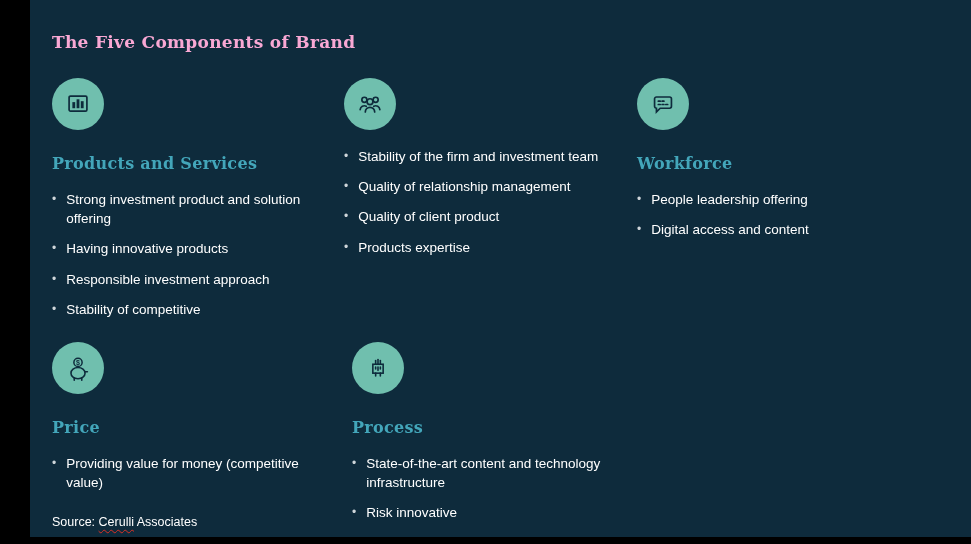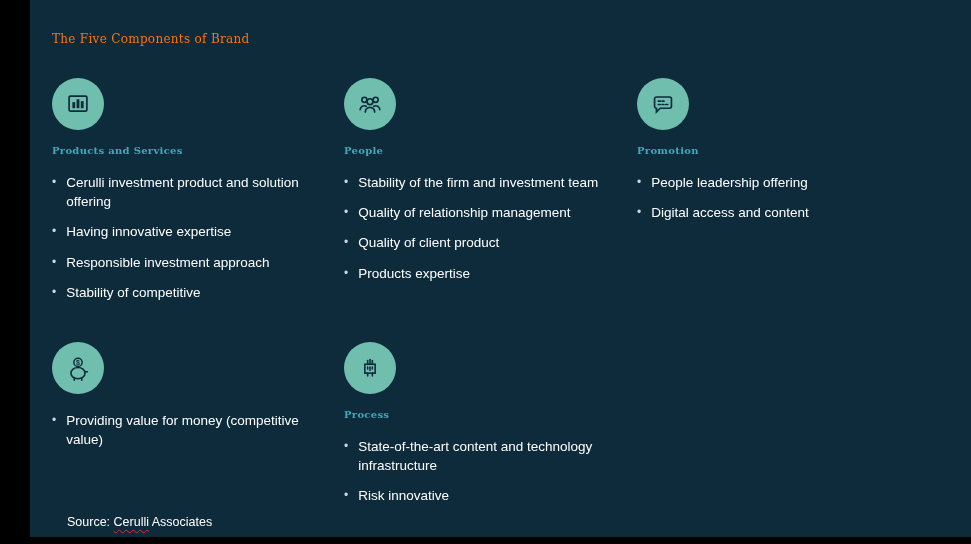--- a/index.html
+++ b/index.html
@@ -9,43 +9,43 @@
     background:#0e2b3c;
     position:relative;
     overflow:hidden;
   }
   .slide { position:absolute; inset:0; background:#0e2b3c; }
   .left-bar { position:absolute; left:0; top:0; width:30px; height:100%; background:#000; }
   .bottom-bar { position:absolute; left:0; bottom:0; width:100%; height:7px; background:#000; }
   .title {
     position:absolute; left:52px; top:32px;
     font-family:"DejaVu Serif", serif;
-    font-weight:400; font-size:12px; color:#f97316; letter-spacing:.3px;
+    font-weight:700; font-size:17px; color:#f9a8d4; letter-spacing:.3px;
   }
   .card { position:absolute; }
   .icon-circle {
     width:52px; height:52px; border-radius:50%;
     background:#70bfae;
     display:flex; align-items:center; justify-content:center;
   }
   .icon-circle svg { display:block; }
   .heading {
     font-family:"DejaVu Serif", serif;
-    font-size:10px; font-weight:700; color:#43a6ba;
-    margin-top:15px; letter-spacing:.3px;
+    font-size:16px; font-weight:700; color:#43a6ba;
+    margin-top:24px; letter-spacing:.3px;
   }
   .list { list-style:none; margin-top:17px; }
   .list li {
     display:flex; gap:10px; margin-bottom:11px;
     color:#ffffff; font-size:13.5px; line-height:1.42;
   }
   .dot { color:#cfd6da; font-size:12px; line-height:1.6; flex:0 0 auto; }
   .txt { flex:1 1 auto; }
   .source {
-    position:absolute; left:67px; top:515px;
+    position:absolute; left:52px; top:515px;
     color:#ffffff; font-size:12.5px;
   }
   .wavy {
     text-decoration-line:underline;
     text-decoration-style:wavy;
     text-decoration-color:#d93025;
     text-decoration-thickness:1px;
     text-underline-offset:3px;
   }
 </style>
@@ -64,25 +64,25 @@
         <rect x="6.5" y="7.5" width="19" height="16" rx="1.5" fill="none" stroke="#0e2b3c" stroke-width="1.8"></rect>
         <rect x="10" y="14" width="3" height="6.5" fill="#0e2b3c"></rect>
         <rect x="14.5" y="11" width="3" height="9.5" fill="#0e2b3c"></rect>
         <rect x="19" y="13" width="3" height="7.5" fill="#0e2b3c"></rect>
       </svg>
     </div>
     <h2 class="heading">Products and Services</h2>
     <ul class="list">
       <li>
           <span class="dot">•</span>
-          <span class="txt">Cerulli investment product and solution offering</span>
+          <span class="txt">Strong investment product and solution offering</span>
         </li>
       <li>
           <span class="dot">•</span>
-          <span class="txt">Having innovative expertise</span>
+          <span class="txt">Having innovative products</span>
         </li>
       <li>
           <span class="dot">•</span>
           <span class="txt">Responsible investment approach</span>
         </li>
       <li>
           <span class="dot">•</span>
           <span class="txt">Stability of competitive</span>
         </li>
     </ul>
@@ -92,21 +92,20 @@
     <div class="icon-circle">
       <svg width="30" height="30" viewBox="0 0 32 32" fill="none" stroke="#0e2b3c" stroke-width="1.8" stroke-linecap="round">
         <circle cx="10" cy="11.5" r="2.7"></circle>
         <circle cx="22" cy="11.5" r="2.7"></circle>
         <circle cx="16" cy="13.5" r="3.1"></circle>
         <path d="M5.5 22 a4.5 4.5 0 0 1 6.5 -3.6"></path>
         <path d="M26.5 22 a4.5 4.5 0 0 0 -6.5 -3.6"></path>
         <path d="M11 24.5 a5 5 0 0 1 10 0"></path>
       </svg>
     </div>
-    <h2 class="heading">People</h2>
     <ul class="list">
       <li>
           <span class="dot">•</span>
           <span class="txt">Stability of the firm and investment team</span>
         </li>
       <li>
           <span class="dot">•</span>
           <span class="txt">Quality of relationship management</span>
         </li>
       <li>
@@ -121,21 +120,21 @@
   </section>
 
   <section class="card" style="left:637px; top:78px; width:266px;">
     <div class="icon-circle">
       <svg width="30" height="30" viewBox="0 0 32 32" fill="none" stroke="#0e2b3c" stroke-width="1.8" stroke-linecap="round">
         <path d="M9 8.5 h14 a2 2 0 0 1 2 2 v8 a2 2 0 0 1 -2 2 h-10 l-4 4 v-4 a2 2 0 0 1 -2 -2 v-8 a2 2 0 0 1 2 -2 z"></path>
         <line x1="11" y1="13" x2="17" y2="13" stroke-dasharray="2 2"></line>
         <line x1="11" y1="16.5" x2="21" y2="16.5" stroke-dasharray="2 2"></line>
       </svg>
     </div>
-    <h2 class="heading">Promotion</h2>
+    <h2 class="heading">Workforce</h2>
     <ul class="list">
       <li>
           <span class="dot">•</span>
           <span class="txt">People leadership offering</span>
         </li>
       <li>
           <span class="dot">•</span>
           <span class="txt">Digital access and content</span>
         </li>
     </ul>
@@ -145,29 +144,30 @@
     <div class="icon-circle">
       <svg width="30" height="30" viewBox="0 0 32 32">
         <circle cx="16" cy="10" r="4.4" fill="none" stroke="#0e2b3c" stroke-width="1.6"></circle>
         <text x="16" y="12.7" text-anchor="middle" font-size="7.5" font-family="Liberation Sans, sans-serif" font-weight="bold" fill="#0e2b3c">$</text>
         <path d="M8.5 21.5 a7.5 6 0 0 1 15 0 a7.5 6 0 0 1 -15 0 z" fill="none" stroke="#0e2b3c" stroke-width="1.7"></path>
         <line x1="12" y1="27" x2="12" y2="29" stroke="#0e2b3c" stroke-width="1.7" stroke-linecap="round"></line>
         <line x1="20" y1="27" x2="20" y2="29" stroke="#0e2b3c" stroke-width="1.7" stroke-linecap="round"></line>
         <line x1="24" y1="20" x2="26" y2="20" stroke="#0e2b3c" stroke-width="1.7" stroke-linecap="round"></line>
       </svg>
     </div>
+    <h2 class="heading">Price</h2>
     <ul class="list">
       <li>
           <span class="dot">•</span>
           <span class="txt">Providing value for money (competitive value)</span>
         </li>
     </ul>
   </section>
 
-  <section class="card" style="left:344px; top:342px; width:266px;">
+  <section class="card" style="left:352px; top:342px; width:266px;">
     <div class="icon-circle">
       <svg width="30" height="30" viewBox="0 0 32 32" fill="none" stroke="#0e2b3c" stroke-width="1.7" stroke-linecap="round">
         <rect x="10.5" y="12" width="11" height="9.5"></rect>
         <line x1="13.5" y1="12" x2="13.5" y2="8"></line>
         <line x1="16" y1="12" x2="16" y2="7"></line>
         <line x1="18.5" y1="12" x2="18.5" y2="8"></line>
         <line x1="13.5" y1="21.5" x2="13.5" y2="24.5"></line>
         <line x1="18.5" y1="21.5" x2="18.5" y2="24.5"></line>
         <line x1="13.5" y1="15" x2="13.5" y2="17"></line>
         <line x1="16" y1="15" x2="16" y2="18.5"></line>

